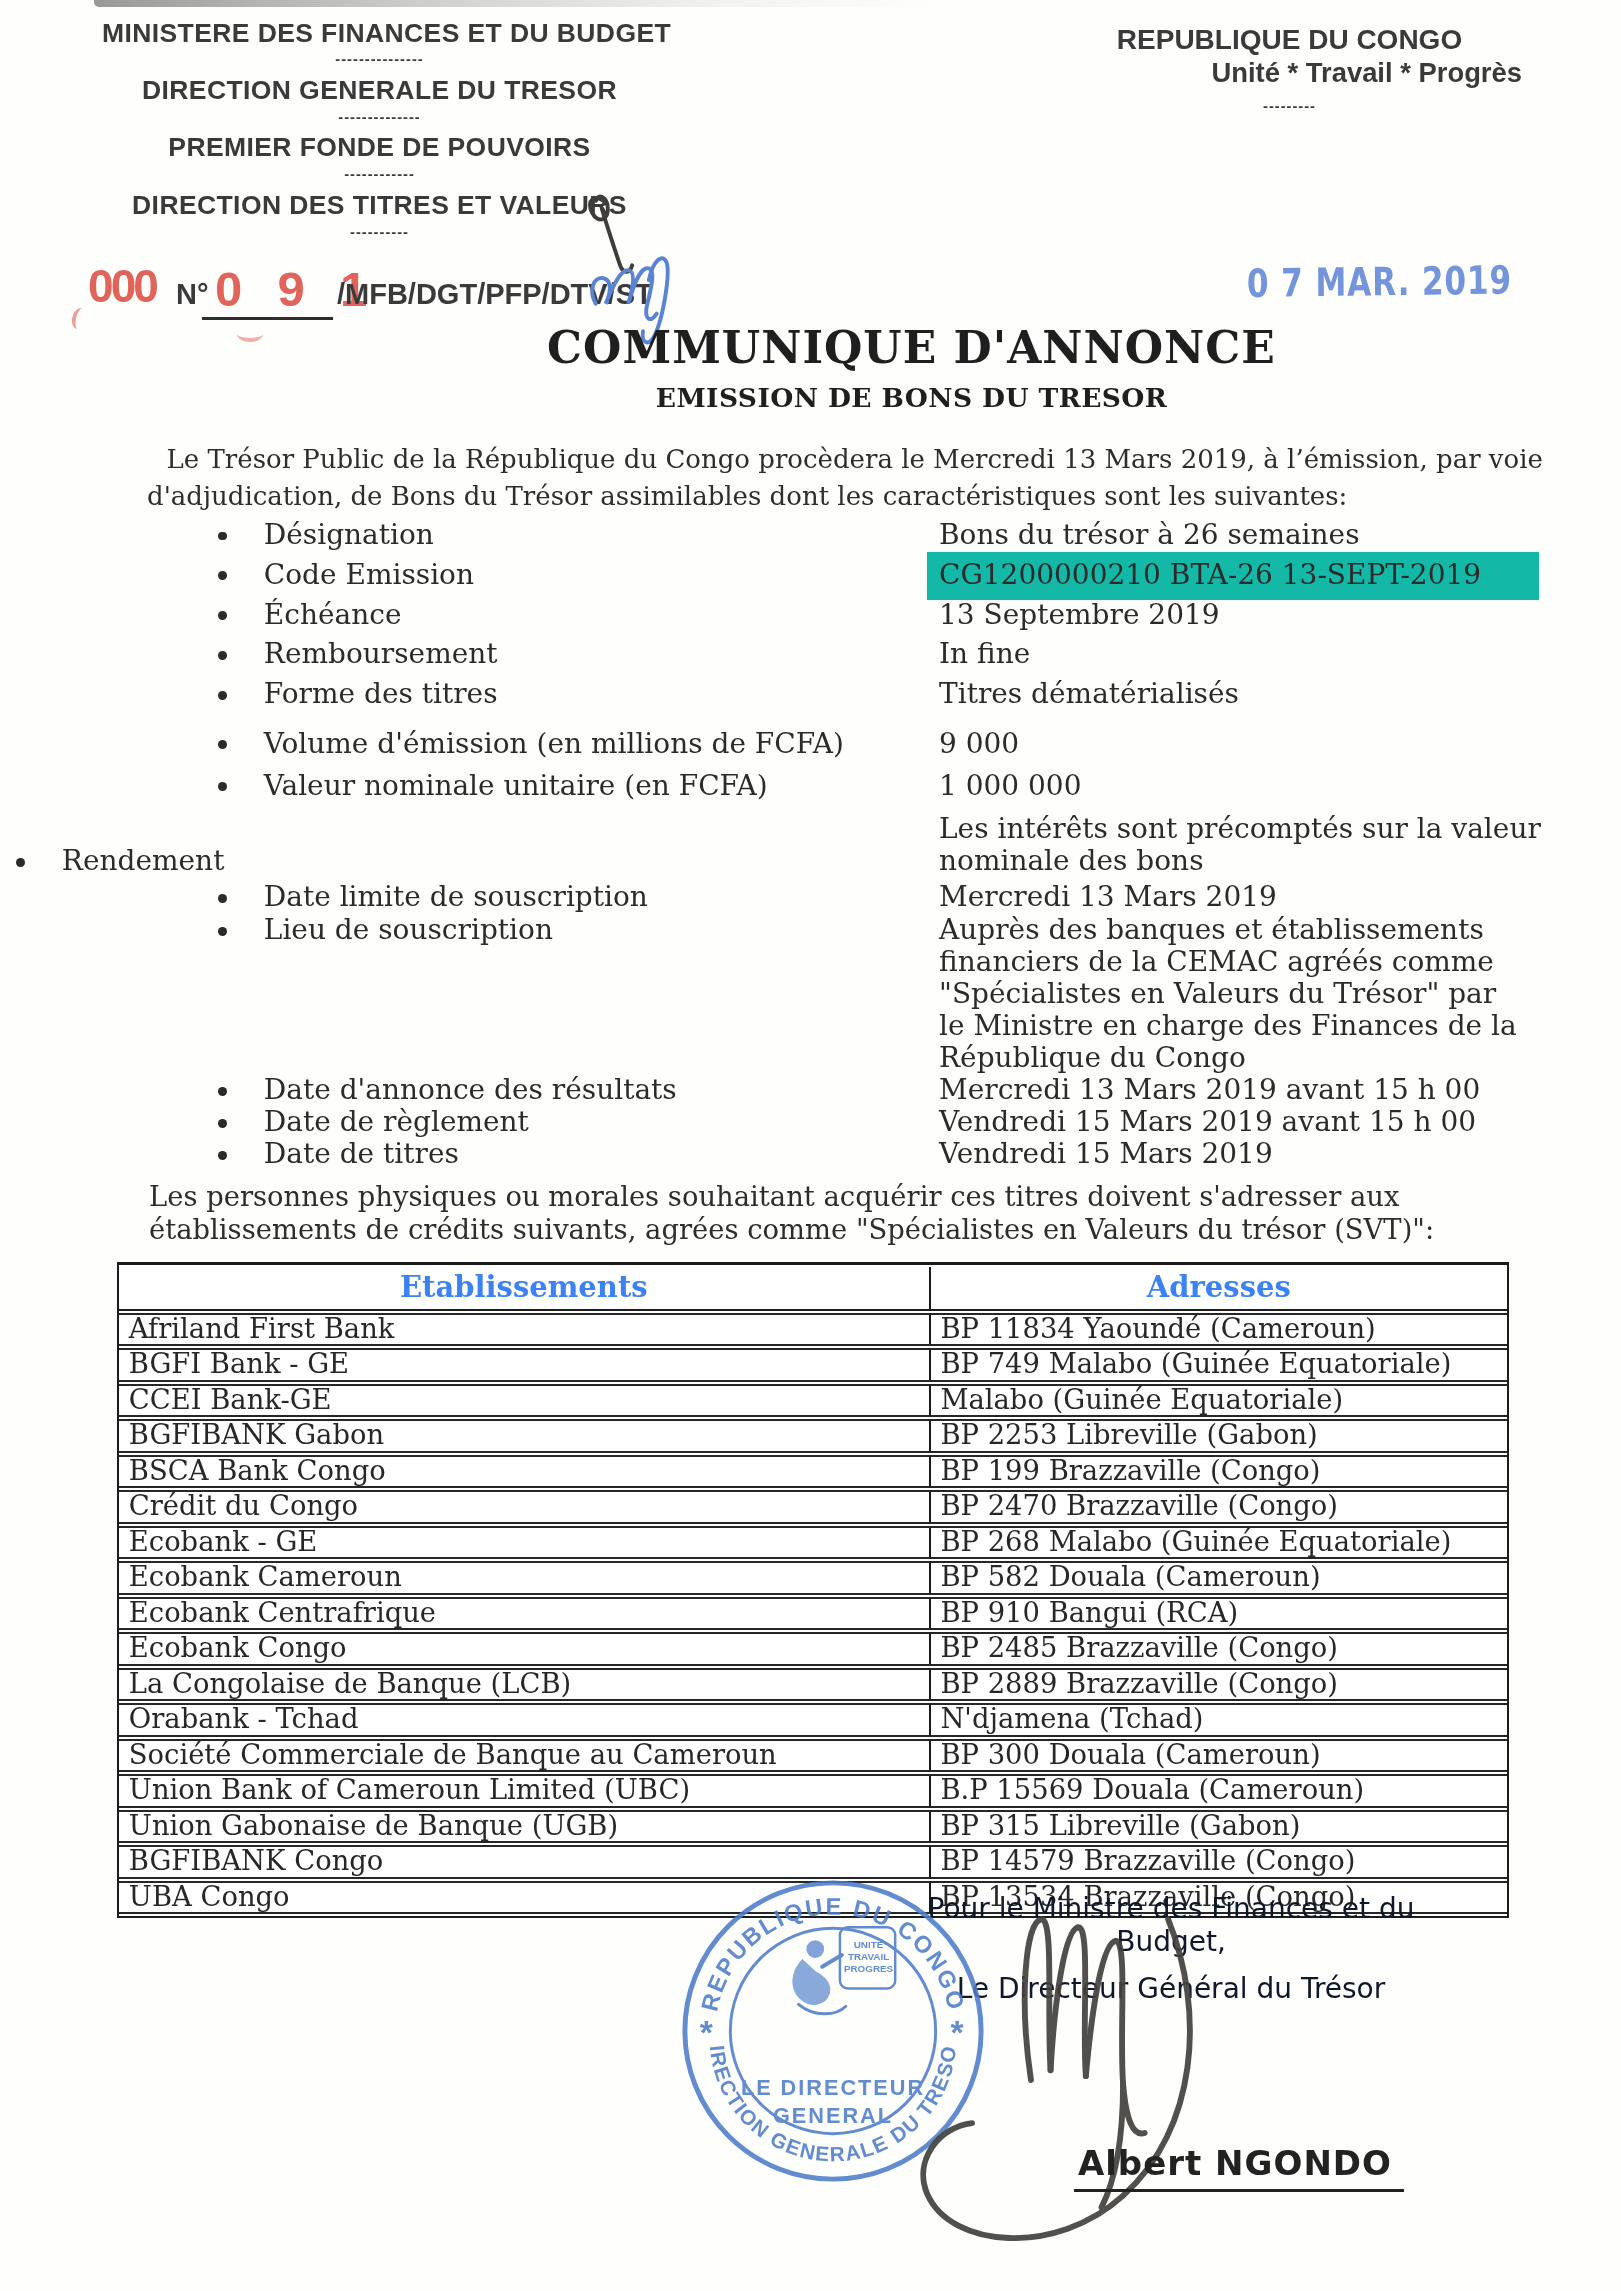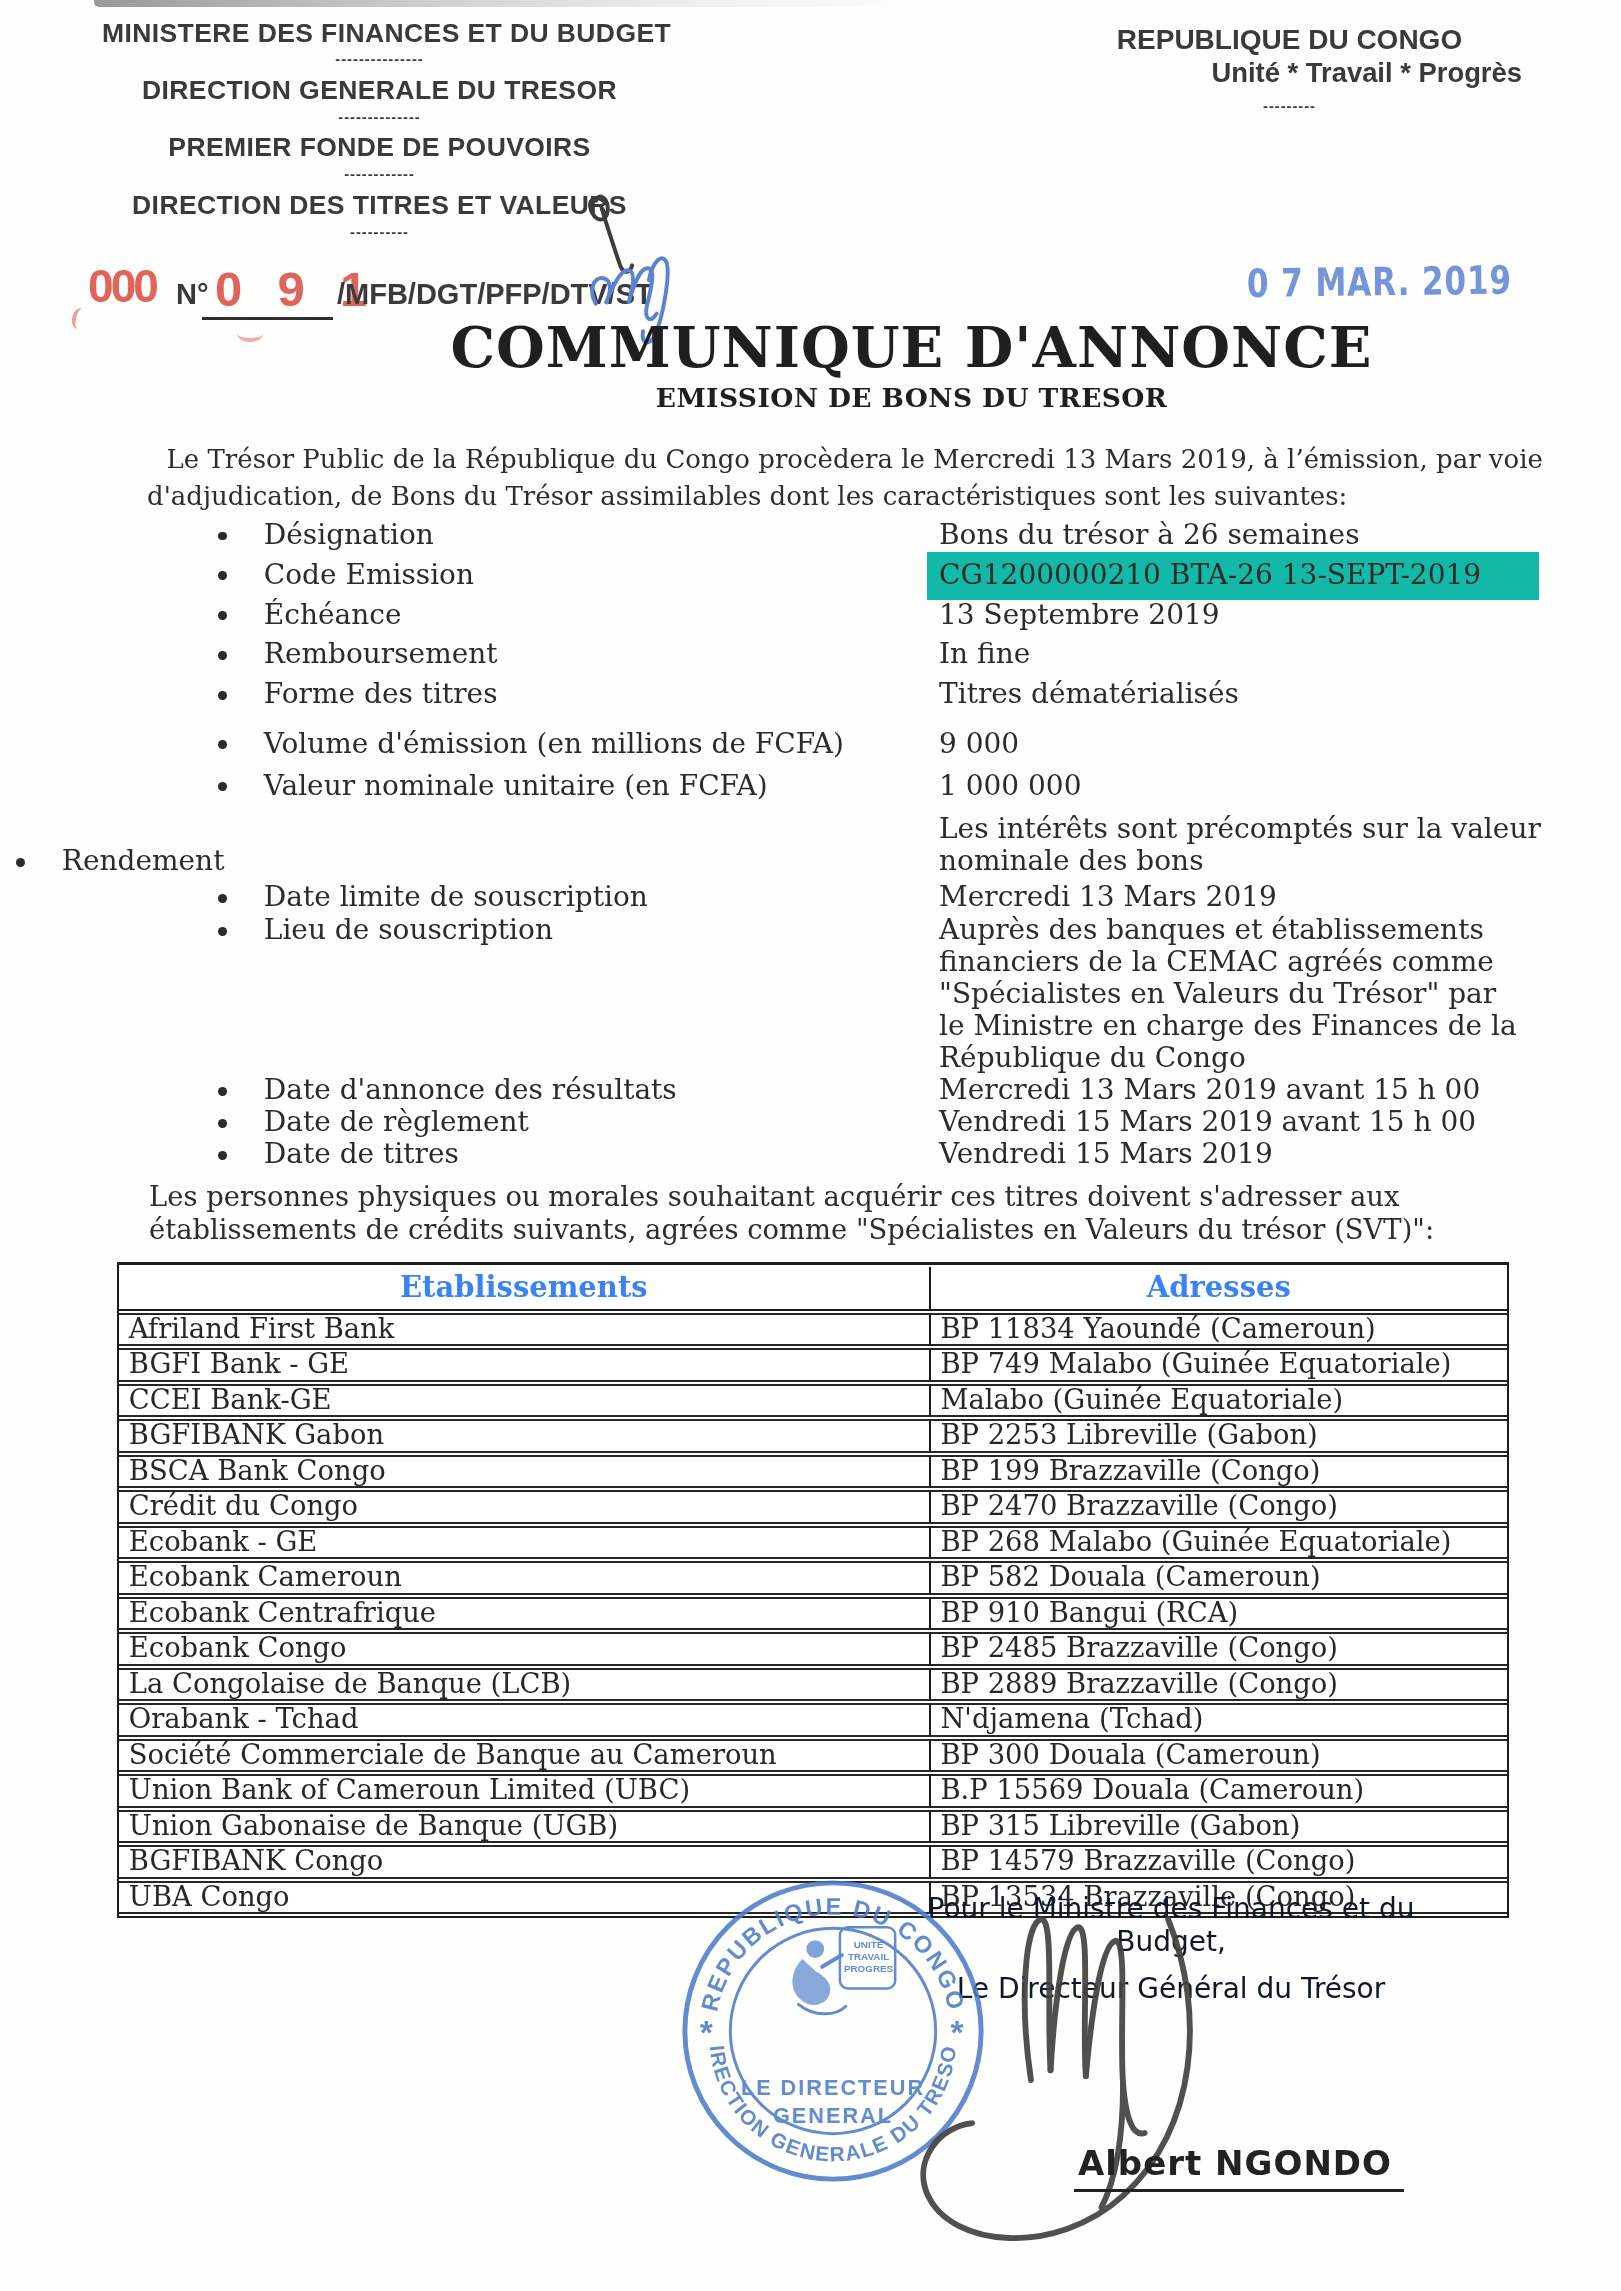--- a/index.html
+++ b/index.html
@@ -40,21 +40,21 @@
 
   .ink-mark{position:absolute;left:580px;top:189px;width:71px;height:94px;}
   .blue-initials{position:absolute;left:584px;top:233px;width:116px;height:116px;}
 
   .date-stamp{position:absolute;left:1247px;top:261px;font-family:"DejaVu Sans",sans-serif;font-weight:bold;
     font-size:39px;color:#5d82d6;letter-spacing:1px;opacity:.85;transform:scaleX(.80) rotate(-.6deg);
     transform-origin:left center;white-space:nowrap;}
 
   
   .title-block{position:absolute;top:323px;left:202px;width:1419px;text-align:center;color:#1f1f1f;}
-  .doc-title{font-weight:bold;font-size:56px;letter-spacing:1px;line-height:49px;}
+  .doc-title{font-weight:bold;font-size:44px;letter-spacing:1px;line-height:49px;}
   .doc-subtitle{font-weight:bold;font-size:26.5px;margin-top:9.8px;letter-spacing:0.4px;}
 
   
   .intro{position:absolute;top:441px;left:147px;width:1392px;font-size:26px;line-height:37px;color:#2d2d2d;}
   .intro .l0{padding-left:19.6px;white-space:nowrap;}
   .intro .l1{white-space:nowrap;}
 
   
   .content{position:absolute;top:519px;left:0;width:1621px;}
   .brow{display:flex;align-items:flex-start;font-size:28px;line-height:32px;margin-bottom:7.8px;}

